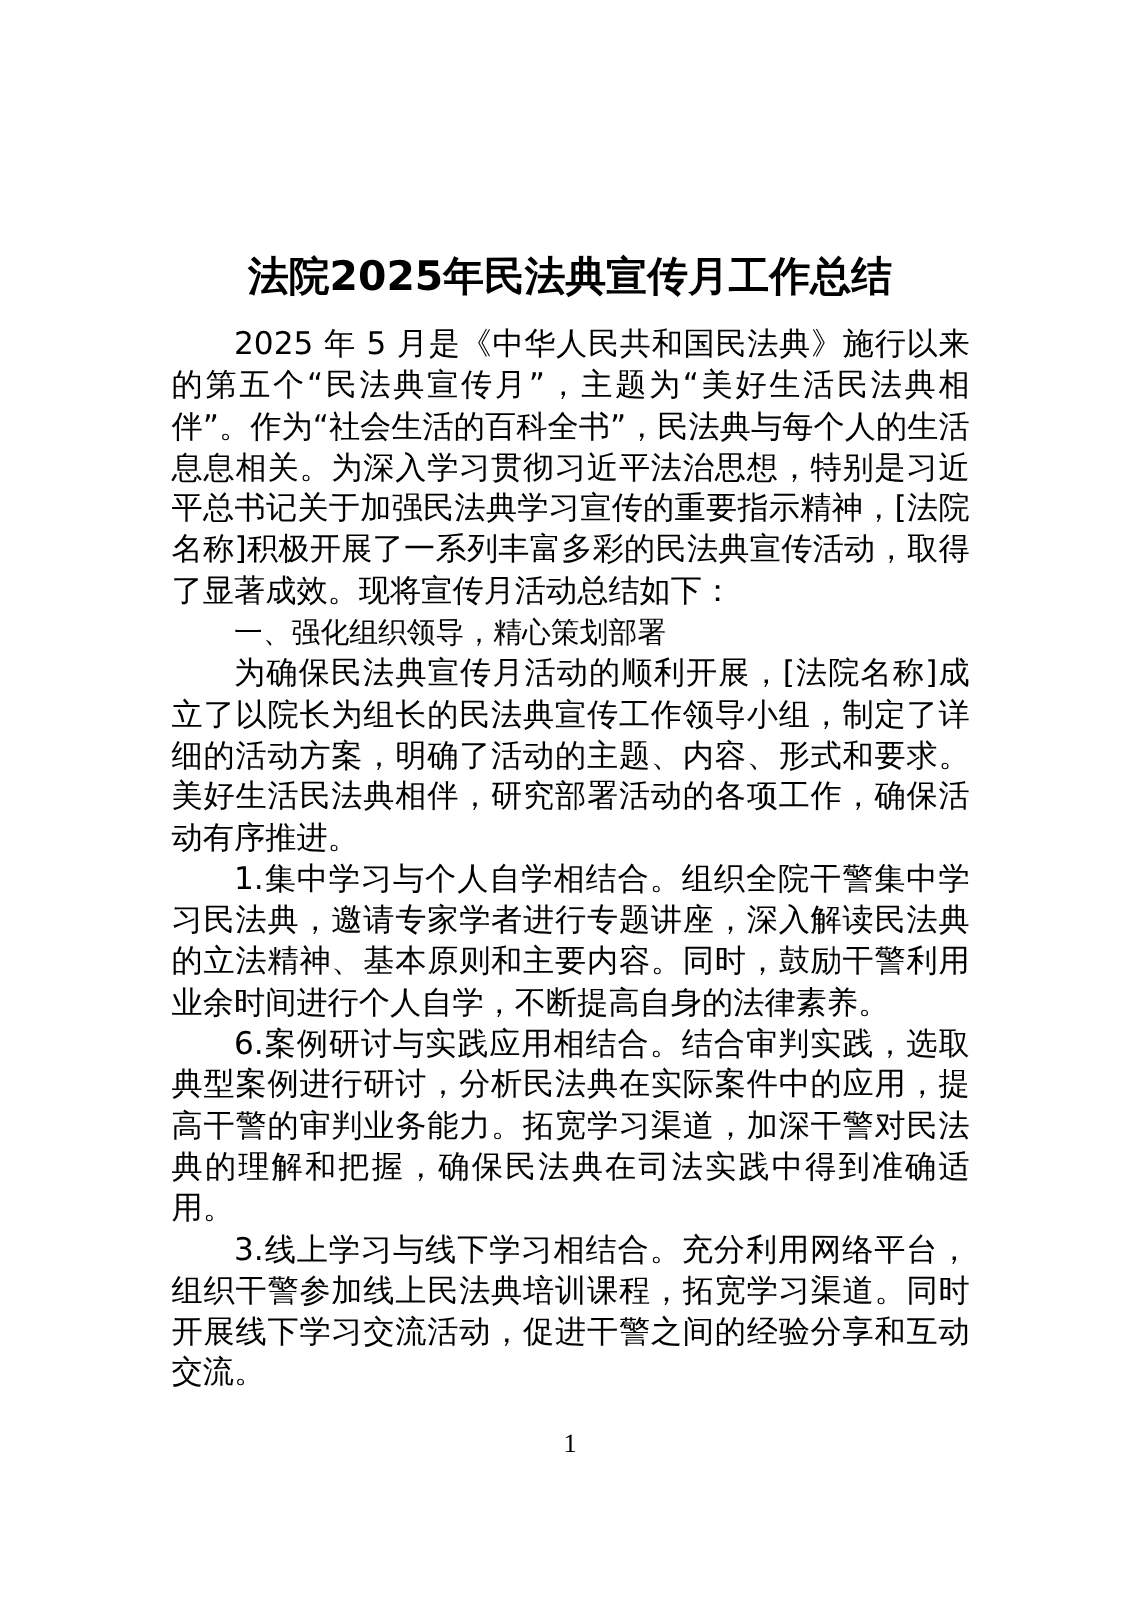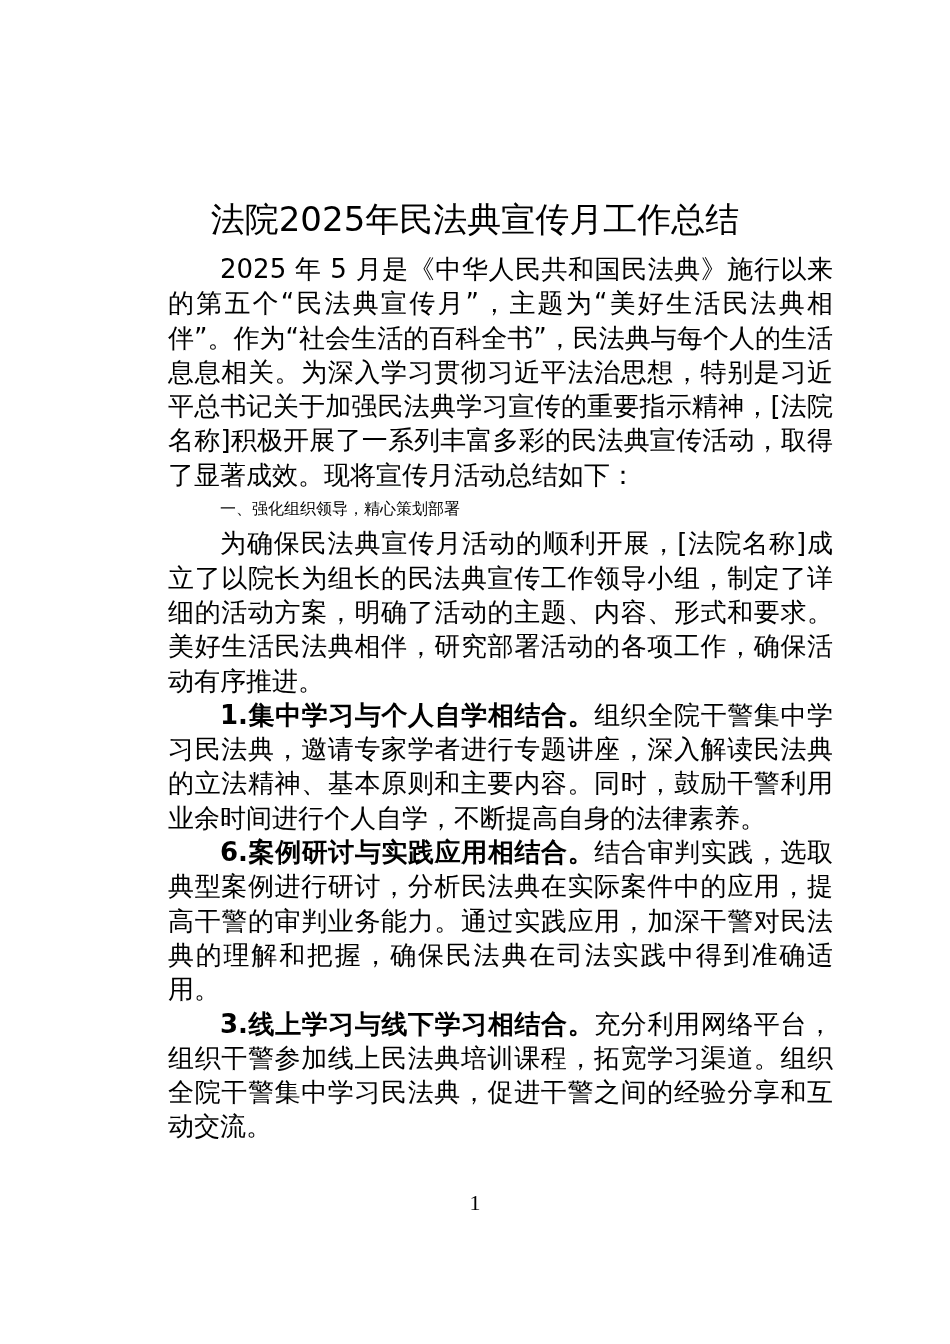--- a/index.html
+++ b/index.html
@@ -19,51 +19,50 @@
       position: absolute;
       left: 0;
       top: 0;
       width: 950px;
       height: 1344px;
       background: #ffffff;
     }
     .title {
       position: absolute;
       left: 0;
-      top: 172px;
+      top: 184px;
       width: 950px;
       text-align: center;
       font-size: 34px;
       line-height: 48px;
-      font-weight: normal;
+      font-weight: bold;
       letter-spacing: 0px;
     }
     .body-text {
       position: absolute;
       left: 143px;
-      top: 252px;
+      top: 270px;
       width: 665px;
       font-size: 26px;
       line-height: 34.3px;
-      margin-left: 25px;
     }
     .para {
       margin: 0;
       text-indent: 52px;
       text-align: justify;
       text-align-last: left;
     }
     .heading {
       margin: 0;
       text-indent: 52px;
-      font-size: 16px;
+      font-size: 24px;
       line-height: 34.3px;
     }
     .bold-lead {
-      font-weight: bold;
+      font-weight: normal;
     }
     .page-number {
       position: absolute;
       left: 0;
       top: 1188px;
       width: 950px;
       text-align: center;
       font-family: "Liberation Serif", "DejaVu Serif", serif;
       font-size: 22px;
       line-height: 30px;
@@ -79,20 +78,20 @@
   <div class="body-text">
     <p class="para">2025 年 5 月是《中华人民共和国民法典》施行以来的第五个“民法典宣传月”，主题为“美好生活民法典相伴”。作为“社会生活的百科全书”，民法典与每个人的生活息息相关。为深入学习贯彻习近平法治思想，特别是习近平总书记关于加强民法典学习宣传的重要指示精神，[法院名称]积极开展了一系列丰富多彩的民法典宣传活动，取得了显著成效。现将宣传月活动总结如下：</p>
 
     <p class="heading">一、强化组织领导，精心策划部署</p>
 
     <p class="para">为确保民法典宣传月活动的顺利开展，[法院名称]成立了以院长为组长的民法典宣传工作领导小组，制定了详细的活动方案，明确了活动的主题、内容、形式和要求。美好生活民法典相伴，研究部署活动的各项工作，确保活动有序推进。</p>
 
 
     <p class="para"><span class="bold-lead">1.集中学习与个人自学相结合。</span><span>组织全院干警集中学习民法典，邀请专家学者进行专题讲座，深入解读民法典的立法精神、基本原则和主要内容。同时，鼓励干警利用业余时间进行个人自学，不断提高自身的法律素养。</span></p>
 
-    <p class="para"><span class="bold-lead">6.案例研讨与实践应用相结合。</span><span>结合审判实践，选取典型案例进行研讨，分析民法典在实际案件中的应用，提高干警的审判业务能力。通过实践应用，加深干警对民法典的理解和把握，确保民法典在司法实践中得到准确适用。</span></p>
+    <p class="para"><span class="bold-lead">6.案例研讨与实践应用相结合。</span><span>结合审判实践，选取典型案例进行研讨，分析民法典在实际案件中的应用，提高干警的审判业务能力。拓宽学习渠道，加深干警对民法典的理解和把握，确保民法典在司法实践中得到准确适用。</span></p>
 
-    <p class="para"><span class="bold-lead">3.线上学习与线下学习相结合。</span><span>充分利用网络平台，组织干警参加线上民法典培训课程，拓宽学习渠道。组织全院干警集中学习民法典，促进干警之间的经验分享和互动交流。</span></p>
+    <p class="para"><span class="bold-lead">3.线上学习与线下学习相结合。</span><span>充分利用网络平台，组织干警参加线上民法典培训课程，拓宽学习渠道。同时开展线下学习交流活动，促进干警之间的经验分享和互动交流。</span></p>
   </div>
 
   <div class="page-number">1</div>
 
 </div>
 
 </body></html>

